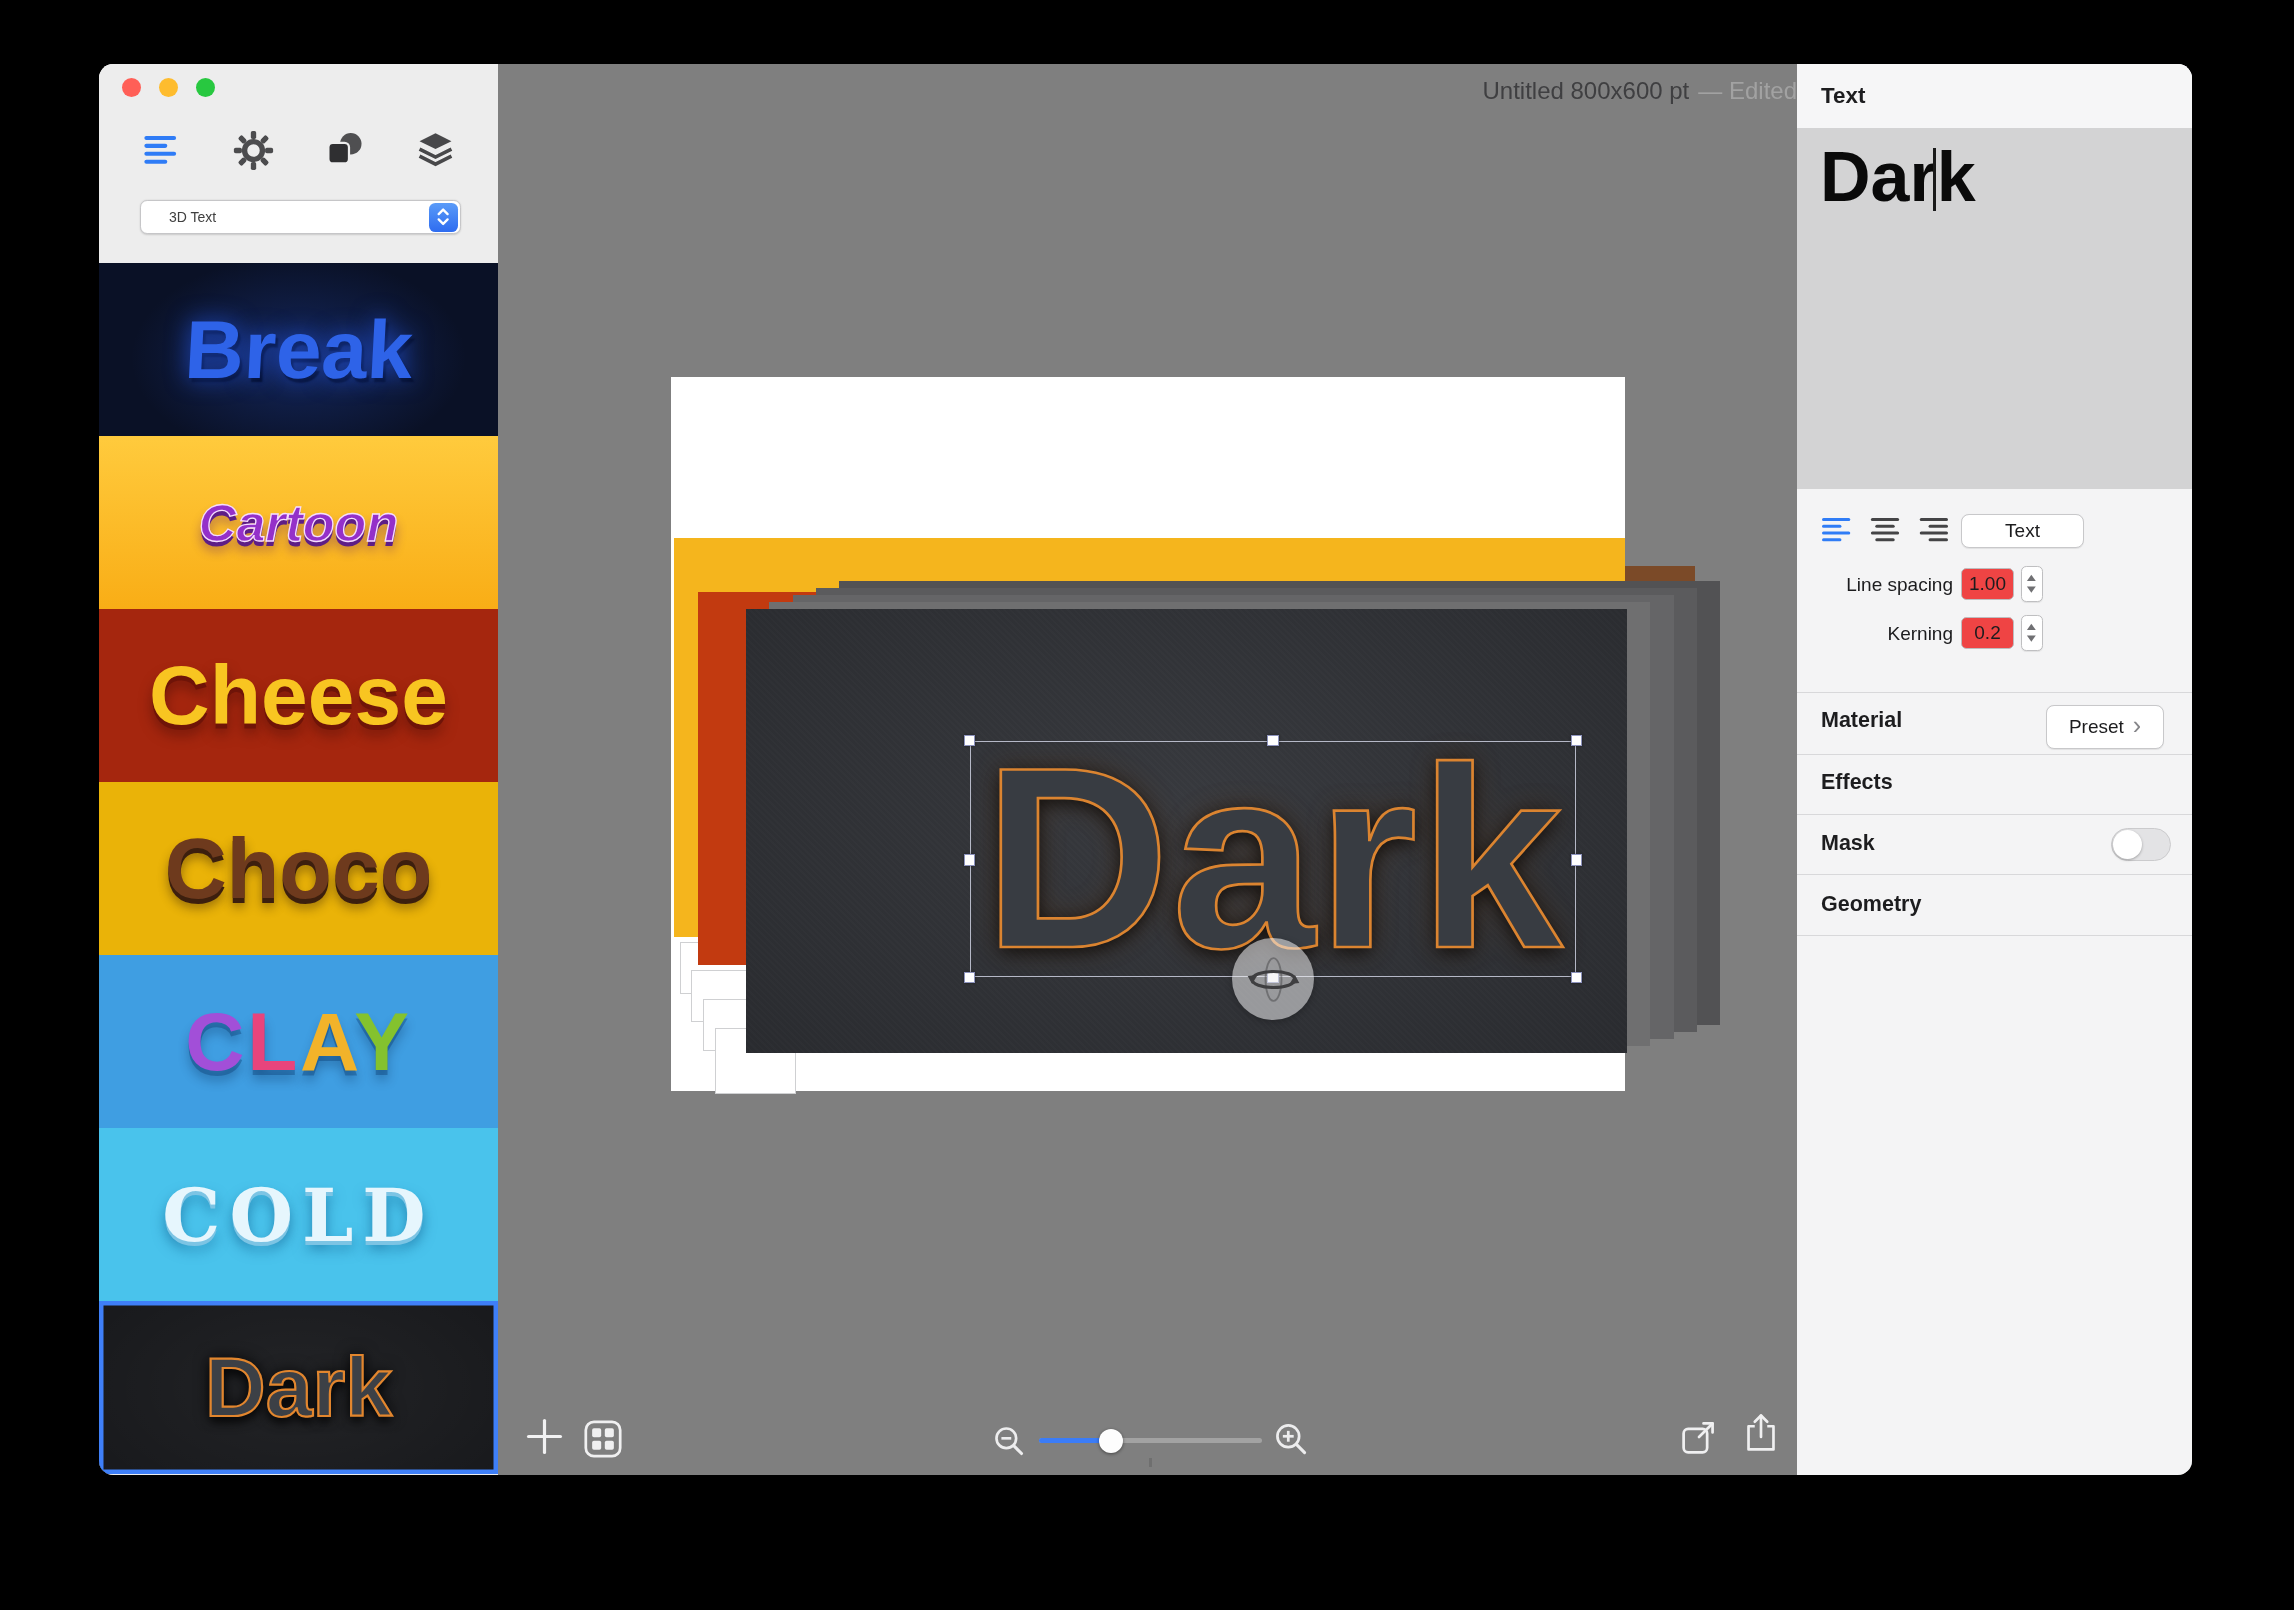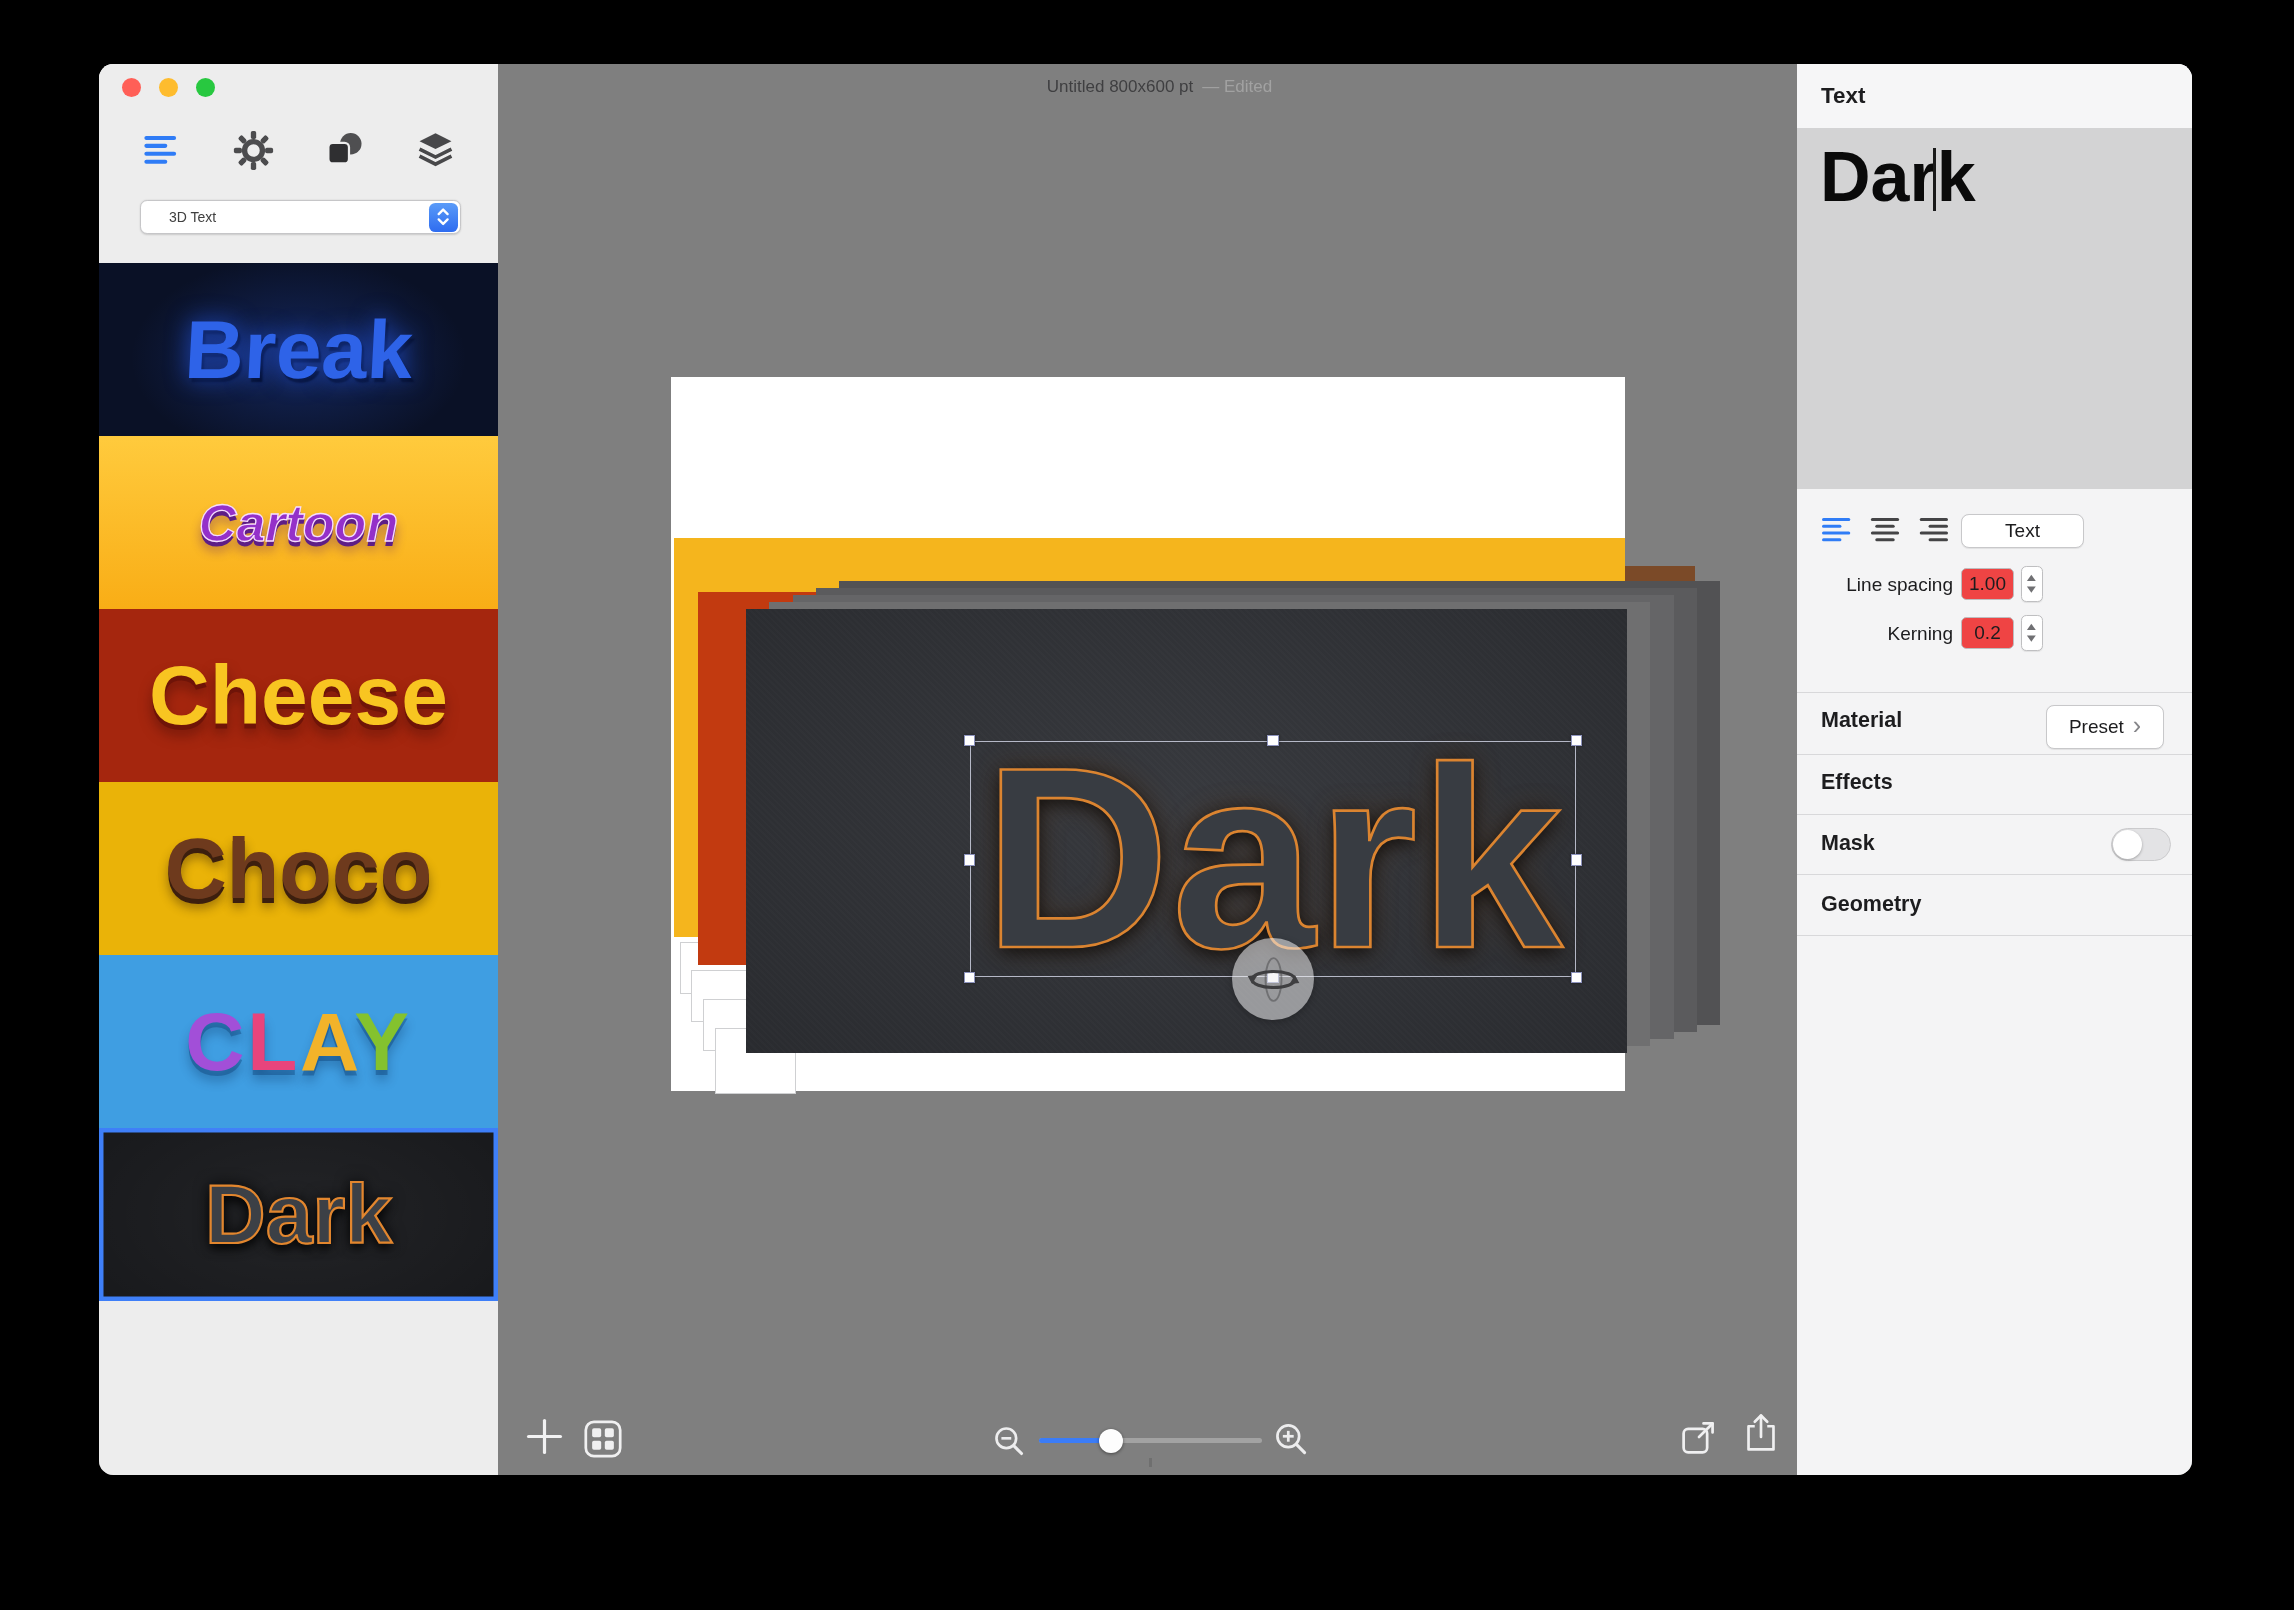--- a/index.html
+++ b/index.html
@@ -41,21 +41,21 @@
   .preset-clay .preset-label{font-size:82px;font-weight:800;letter-spacing:2.7px}
   .preset-clay .preset-label span{text-shadow:0 5.4px 0 rgba(0,40,90,.3),0 9.9px 10.7px rgba(0,30,70,.3)}
   .preset-cold .preset-label{font-family:"DejaVu Serif","Liberation Serif",serif;font-size:73px;letter-spacing:9px;
       text-shadow:0 3.6px 0 #7cc4e4,0 8px 12.5px rgba(10,80,130,.55)}
   .preset-dark::after{background:radial-gradient(70% 90% at 50% 50%,rgba(255,255,255,.05),transparent)}
   .preset-dark .preset-label{font-size:84px;font-weight:800;-webkit-text-stroke:2.2px #e2862e;
       text-shadow:0 0 16px rgba(0,0,0,.9),0 6.3px 9px rgba(0,0,0,.6)}
 
   
   .canvas{position:absolute;left:399px;top:0;width:1299px;height:1411px;background:#7f7f7f;overflow:hidden}
-  .titlebar{position:absolute;left:12px;top:12.5px;width:100%;text-align:center;font-size:17px;color:#3f3f41}
+  .titlebar{position:absolute;left:0;top:12.5px;width:100%;text-align:right;font-size:24px;color:#3f3f41}
   .titlebar .edited{color:#a2a2a2;margin-left:9px}
   .abs{position:absolute}
   .artboard{left:173px;top:313px;width:954px;height:714px;background:#fff}
   .sheet{background:#fff;border:0.9px solid #cfd0d2}
   .s1{left:182px;top:878px;width:116px;height:52px}
   .s2{left:193px;top:906px;width:105px;height:52px}
   .s3{left:205px;top:935px;width:93px;height:52px}
   .s4{left:217px;top:964px;width:81px;height:66px}
   .layer-yellow{left:176px;top:474px;width:951px;height:399px}
   .layer-orange{left:200px;top:528px;width:927px;height:373px}
@@ -194,20 +194,23 @@
           </div>
           <div class="preset preset-cheese" style="background-color: rgb(165, 38, 14);">
             <span class="preset-label" style="color: rgb(248, 197, 33);">Cheese</span>
           </div>
           <div class="preset preset-choco" style="background-color: #eab308;">
             <span class="preset-label" style="color: rgb(110, 58, 29);">Choco</span>
           </div>
           <div class="preset preset-clay" style="background-color: rgb(63, 158, 226);">
             <span class="preset-label"><span style="color: rgb(162, 79, 216);">C</span><span style="color: rgb(232, 68, 124);">L</span><span style="color: rgb(242, 179, 42);">A</span><span style="color: rgb(132, 194, 46);">Y</span></span>
           </div>
+          <div class="preset preset-cold" style="background-color: rgb(73, 195, 236);">
+            <span class="preset-label" style="color: rgb(230, 246, 253);">COLD</span>
+          </div>
           <div class="preset preset-dark selected" style="background-color: rgb(23, 24, 27);">
             <span class="preset-label" style="color: rgb(60, 64, 70);">Dark</span>
           </div>
         </div>
     </aside>
 
     <main class="canvas">
       <div class="titlebar">
         <span>Untitled 800x600 pt</span><span class="edited">— Edited</span>
       </div>

